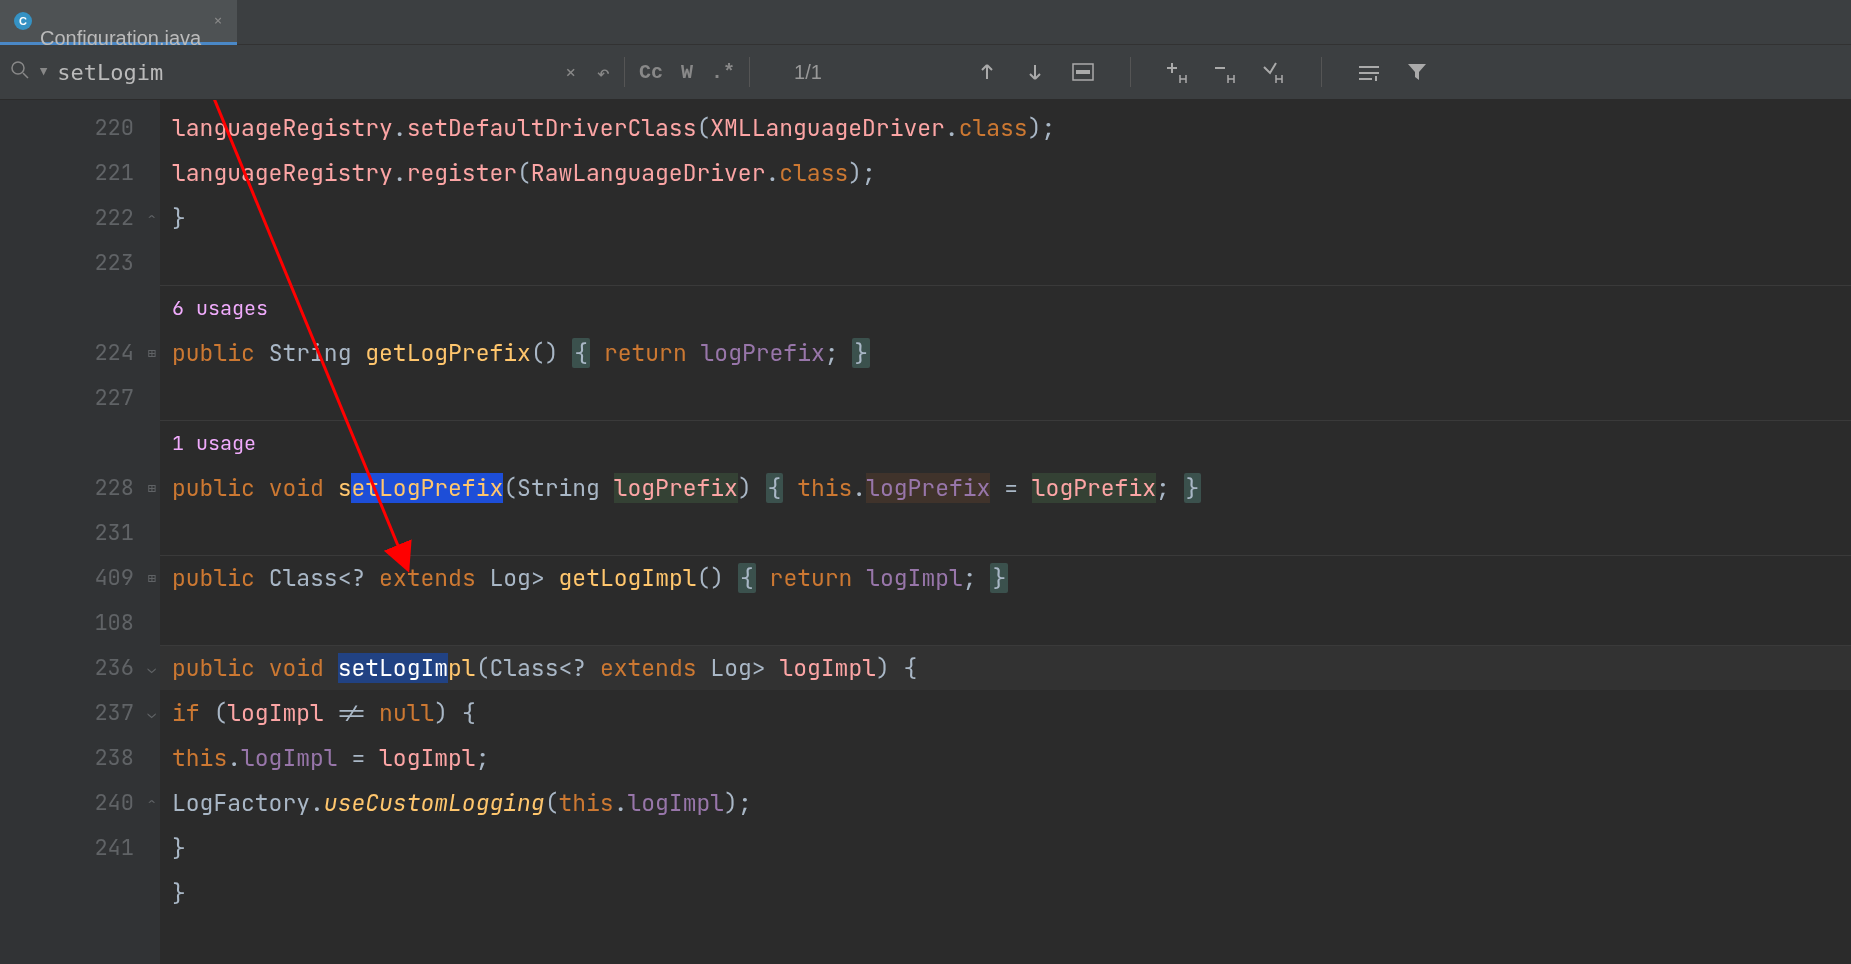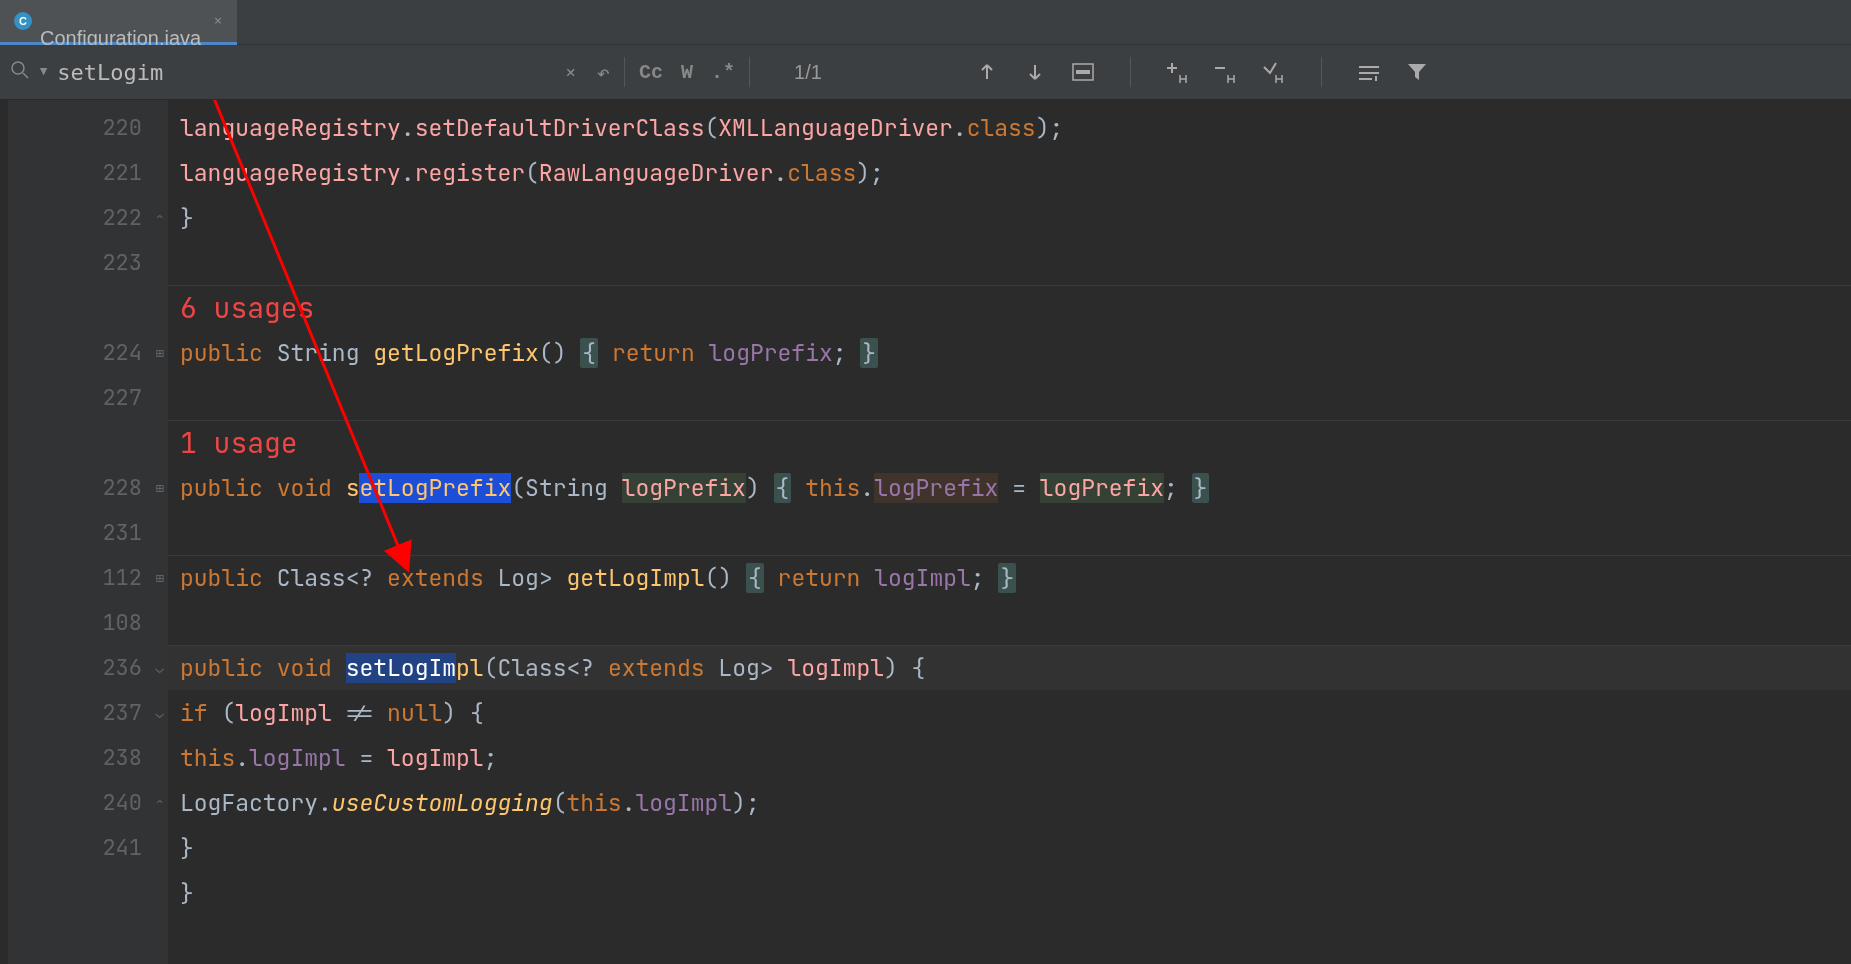--- a/index.html
+++ b/index.html
@@ -16,29 +16,29 @@
   .find-icon { color: #888; font-size: 18px; }
   .find-input { background: transparent; border: none; outline: none; color: #bbb; font-size: 22px; font-family: monospace; width: 460px; }
   .find-clear { color: #888; cursor: pointer; margin-left: auto; font-size: 20px; }
   .find-undo { color: #888; cursor: pointer; font-size: 22px; margin-left: 10px; }
   .divider { width: 1px; height: 30px; background: #555; margin: 0 14px; }
   .find-opt { color: #888; font-size: 20px; cursor: pointer; font-family: Liberation Mono, monospace; font-weight: bold; }
   .find-count { color: #999; font-size: 20px; font-family: sans-serif; margin: 16px 30px; }
   .tool-icon { color: #999; cursor: pointer; display: inline-flex; align-items: center; justify-content: center; width: 30px; height: 30px; }
   .find-right { display: flex; align-items: center; gap: 18px; margin-left: 120px;}
   
-  .editor { display: flex; height: calc(964px - 100px); position: relative; padding-left: 8px; }
+  .editor { display: flex; height: calc(964px - 100px); position: relative; }
   .gutter { width: 160px; background: #313335; padding-top: 5px; }
   .gutter-row { height: 45px; display: flex; align-items: center; justify-content: flex-end; padding-right: 26px; position: relative; }
   .line-no { color: #606366; font-size: 22px; }
   .fold { position: absolute; right: 4px; color: #606366; font-size: 14px; }
   .code { flex: 1; padding-top: 5px; position: relative; background: #2b2b2b; }
   .code-row { height: 45px; display: flex; align-items: center; font-size: 23px; white-space: pre; padding-left: 12px; position: relative; }
   .code-row.top-border::before { content:""; position:absolute; left:0; right:0; top:0; border-top:1px solid #3a3a3a; }
-  .hint { color: #ef4444; font-size: 28px; }
+  .hint { color: #f0abfc; font-size: 20px; }
   .kw { color: #cc7832; }
   .type { color: #a9b7c6; }
   .method { color: #ffc66d; }
   .mstatic { color: #ffc66d; font-style: italic; }
   .ident { color: #fca5a5; }
   .field { color: #9876aa; }
   .punct { color: #a9b7c6; }
   .brace-bg { background: #3b514d; padding: 0 2px; border-radius: 2px; }
   .cursor-line { background: #323232; }
   .sel { background: #214283; color: #fff; }
@@ -157,21 +157,21 @@
       </div>
     <div class="gutter-row"></div>
     <div class="gutter-row">
         <span class="line-no">228</span>
         <span class="fold">⊞</span>
       </div>
     <div class="gutter-row">
         <span class="line-no">231</span>
       </div>
     <div class="gutter-row">
-        <span class="line-no">112</span>
+        <span class="line-no">409</span>
         <span class="fold">⊞</span>
       </div>
     <div class="gutter-row">
         <span class="line-no">108</span>
       </div>
     <div class="gutter-row">
         <span class="line-no">236</span>
         <span class="fold">⌄</span>
       </div>
     <div class="gutter-row">

